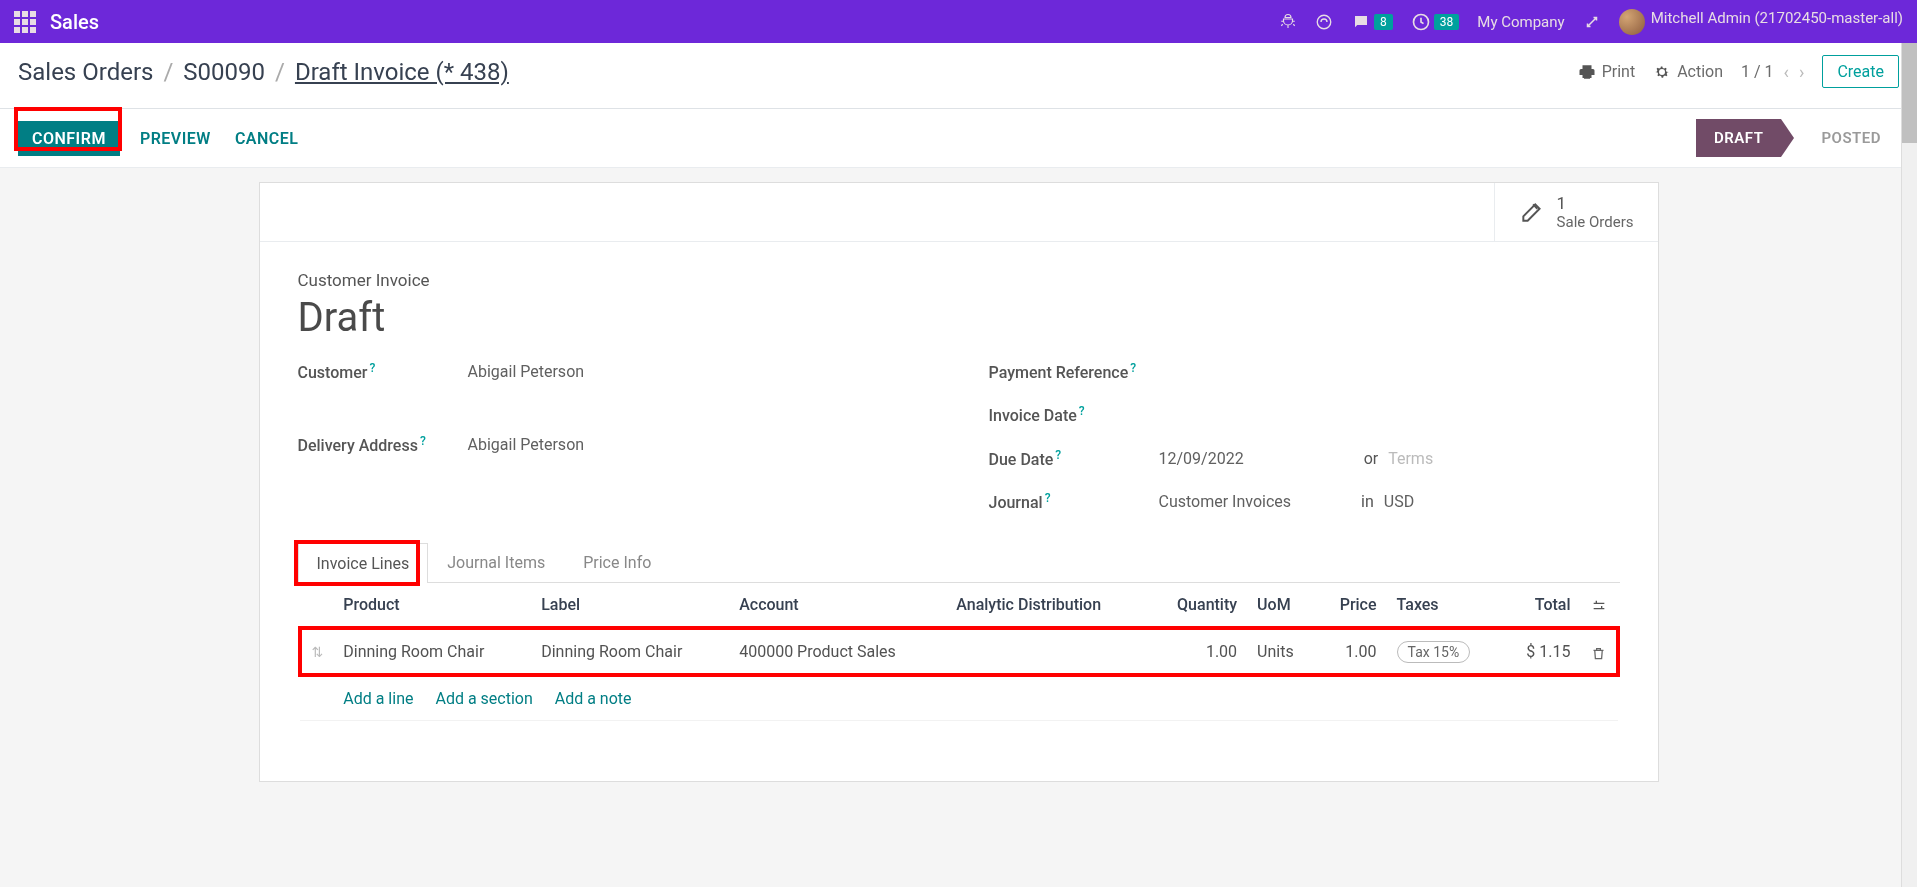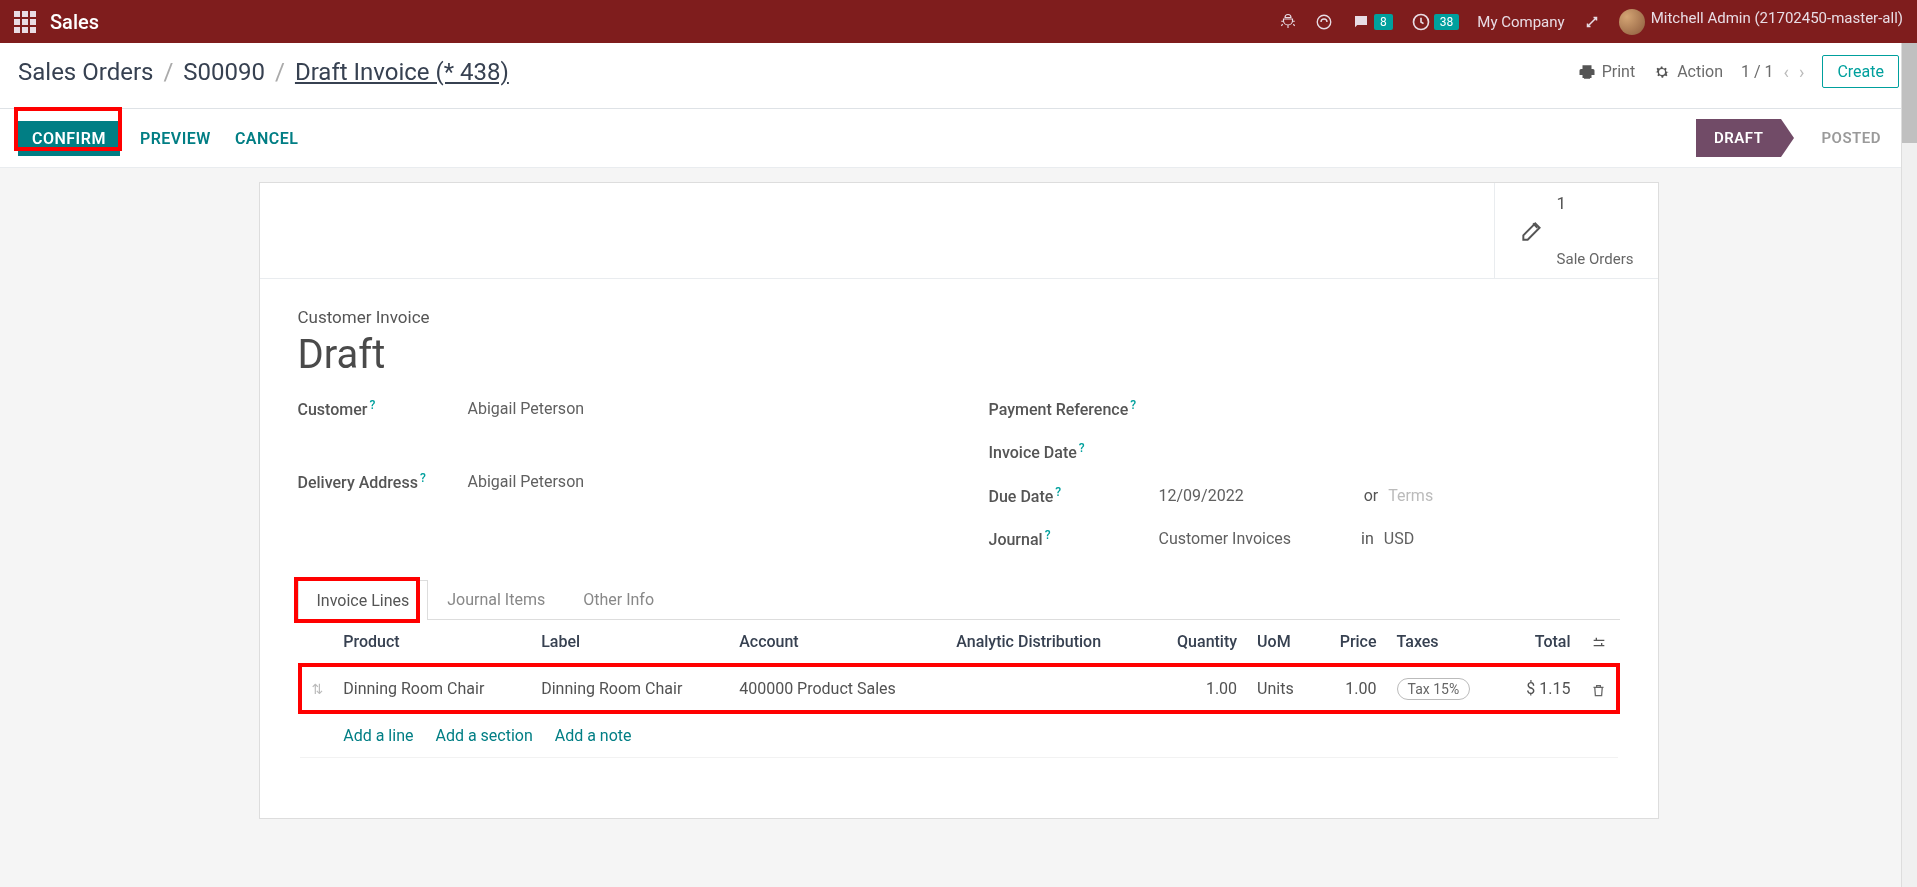--- a/index.html
+++ b/index.html
@@ -1,19 +1,19 @@
 <!DOCTYPE html>
 <html><head>
 <meta charset="utf-8">
 <style>
 * { margin: 0; padding: 0; box-sizing: border-box; font-family: -apple-system, BlinkMacSystemFont, "Segoe UI", Roboto, sans-serif; }
 body { background: #f5f5f5; width: 1917px; height: 887px; overflow: hidden; }
 
 
-.navbar { background: #7f1d1d; height: 43px; display: flex; align-items: center; padding: 0 14px; color: #e8dce4; }
+.navbar { background: #6d28d9; height: 43px; display: flex; align-items: center; padding: 0 14px; color: #e8dce4; }
 .navbar .apps-icon { width: 22px; height: 22px; display: grid; grid-template-columns: repeat(3,1fr); grid-template-rows: repeat(3,1fr); gap: 2px; cursor: pointer; }
 .navbar .apps-icon span { background: #e8dce4; }
 .navbar .brand { font-size: 20px; font-weight: 500; color: #fff; margin-left: 14px; margin-right: 24px; }
 .navbar .menu { display: flex; gap: 30px; font-size: 16px; }
 .navbar .menu a { color: #e8dce4; text-decoration: none; cursor: pointer; }
 .navbar .right { margin-left: auto; display: flex; align-items: center; gap: 18px; font-size: 15px; }
 .navbar .badge { background: #00a09d; color: #fff; font-size: 12px; padding: 1px 6px; border-radius: 2px; margin-left: 3px; }
 .navbar .avatar { width: 26px; height: 26px; border-radius: 50%; background: radial-gradient(circle at 30% 30%, #d4a574, #8b5a3c); display: inline-block; vertical-align: middle; margin-right: 6px; }
 .navbar .icon { width: 18px; height: 18px; display: inline-flex; align-items: center; justify-content: center; cursor: pointer; }
 .navbar .user-label { color: #e8dce4; }
@@ -44,21 +44,21 @@
 .status-tag { padding: 10px 18px; font-size: 15px; font-weight: 600; letter-spacing: 0.5px; }
 .status-tag.active { background: #714b67; color: #fff; position: relative; }
 .status-tag.active::after { content: ''; position: absolute; right: -13px; top: 0; border-left: 13px solid #714b67; border-top: 19px solid transparent; border-bottom: 19px solid transparent; }
 .status-tag.inactive { color: #9a9a9a; margin-left: 22px; }
 
 
 .form-sheet { background: #fff; max-width: 1400px; margin: 14px auto 0; border: 1px solid #ddd; }
 .smart-buttons { display: flex; justify-content: flex-end; border-bottom: 1px solid #e9ecef; }
 .smart-btn { display: flex; align-items: center; gap: 12px; padding: 10px 24px; border-left: 1px solid #e9ecef; cursor: pointer; }
 .smart-btn .num { font-size: 17px; color: #555; }
-.smart-btn .label { font-size: 15px; color: #666; margin-top: 37px; }
+.smart-btn .label { font-size: 15px; color: #666; }
 
 .form-body { padding: 28px 38px 0; }
 .small-title { font-size: 17px; color: #555; margin-bottom: 4px; }
 .big-title { font-size: 40px; color: #4a4a4a; margin-bottom: 20px; }
 
 .fields-row { display: flex; gap: 60px; margin-top: 14px; }
 .fields-col { flex: 1; }
 .field { display: flex; align-items: center; margin-bottom: 22px; font-size: 16px; }
 .field .label { width: 170px; color: #555; font-weight: 500; }
 .field .label .help { color: #00a09d; font-size: 12px; vertical-align: super; margin-left: 2px; }
@@ -242,21 +242,21 @@
           <span class="or-text" style="margin-left:70px;">in</span>
           <span class="value">USD</span>
         </div>
       </div>
     </div>
 
     <div class="tabs-wrap">
       <div class="tabs">
         <div class="tab active">Invoice Lines</div>
         <div class="tab">Journal Items</div>
-        <div class="tab">Other Info</div>
+        <div class="tab">Price Info</div>
       </div>
       <div class="highlight-red-tab"></div>
     </div>
 
     <table class="line-table">
       <thead>
         <tr>
           <th style="width:30px"></th>
           <th>Product</th>
           <th>Label</th>

